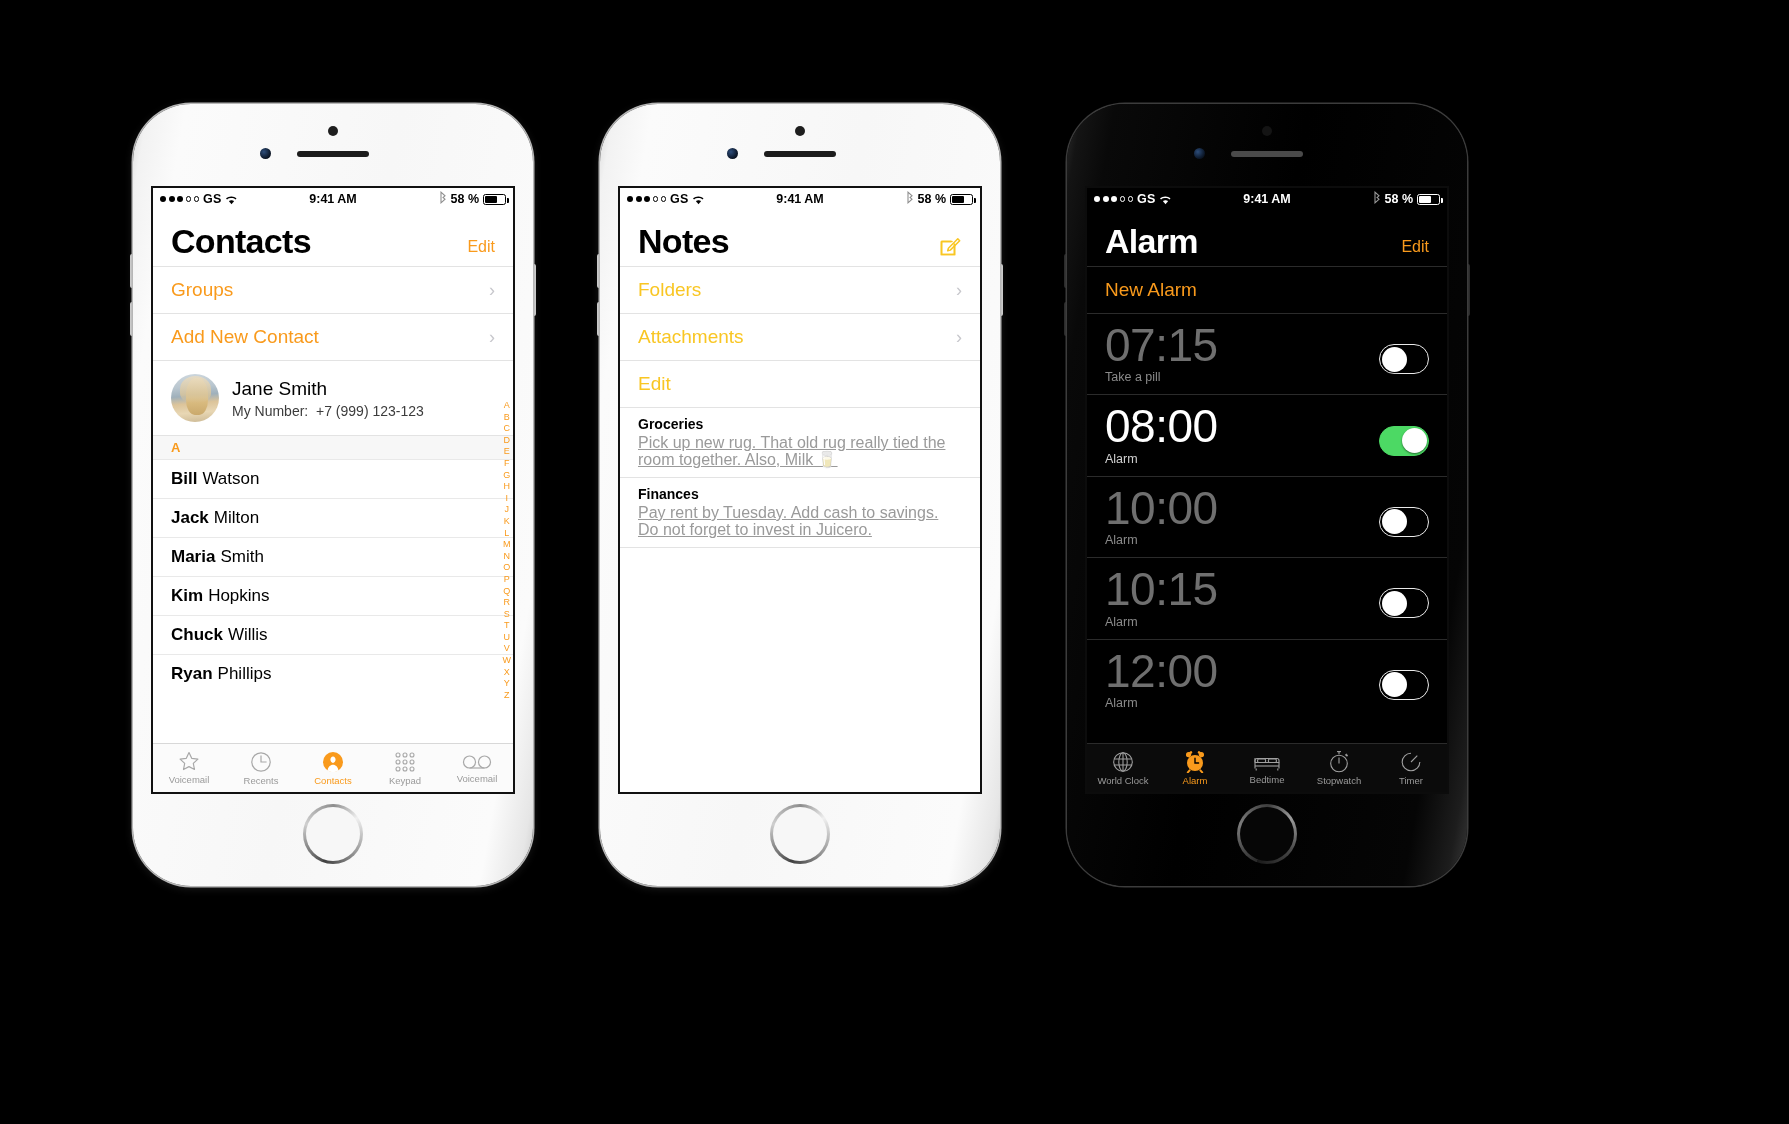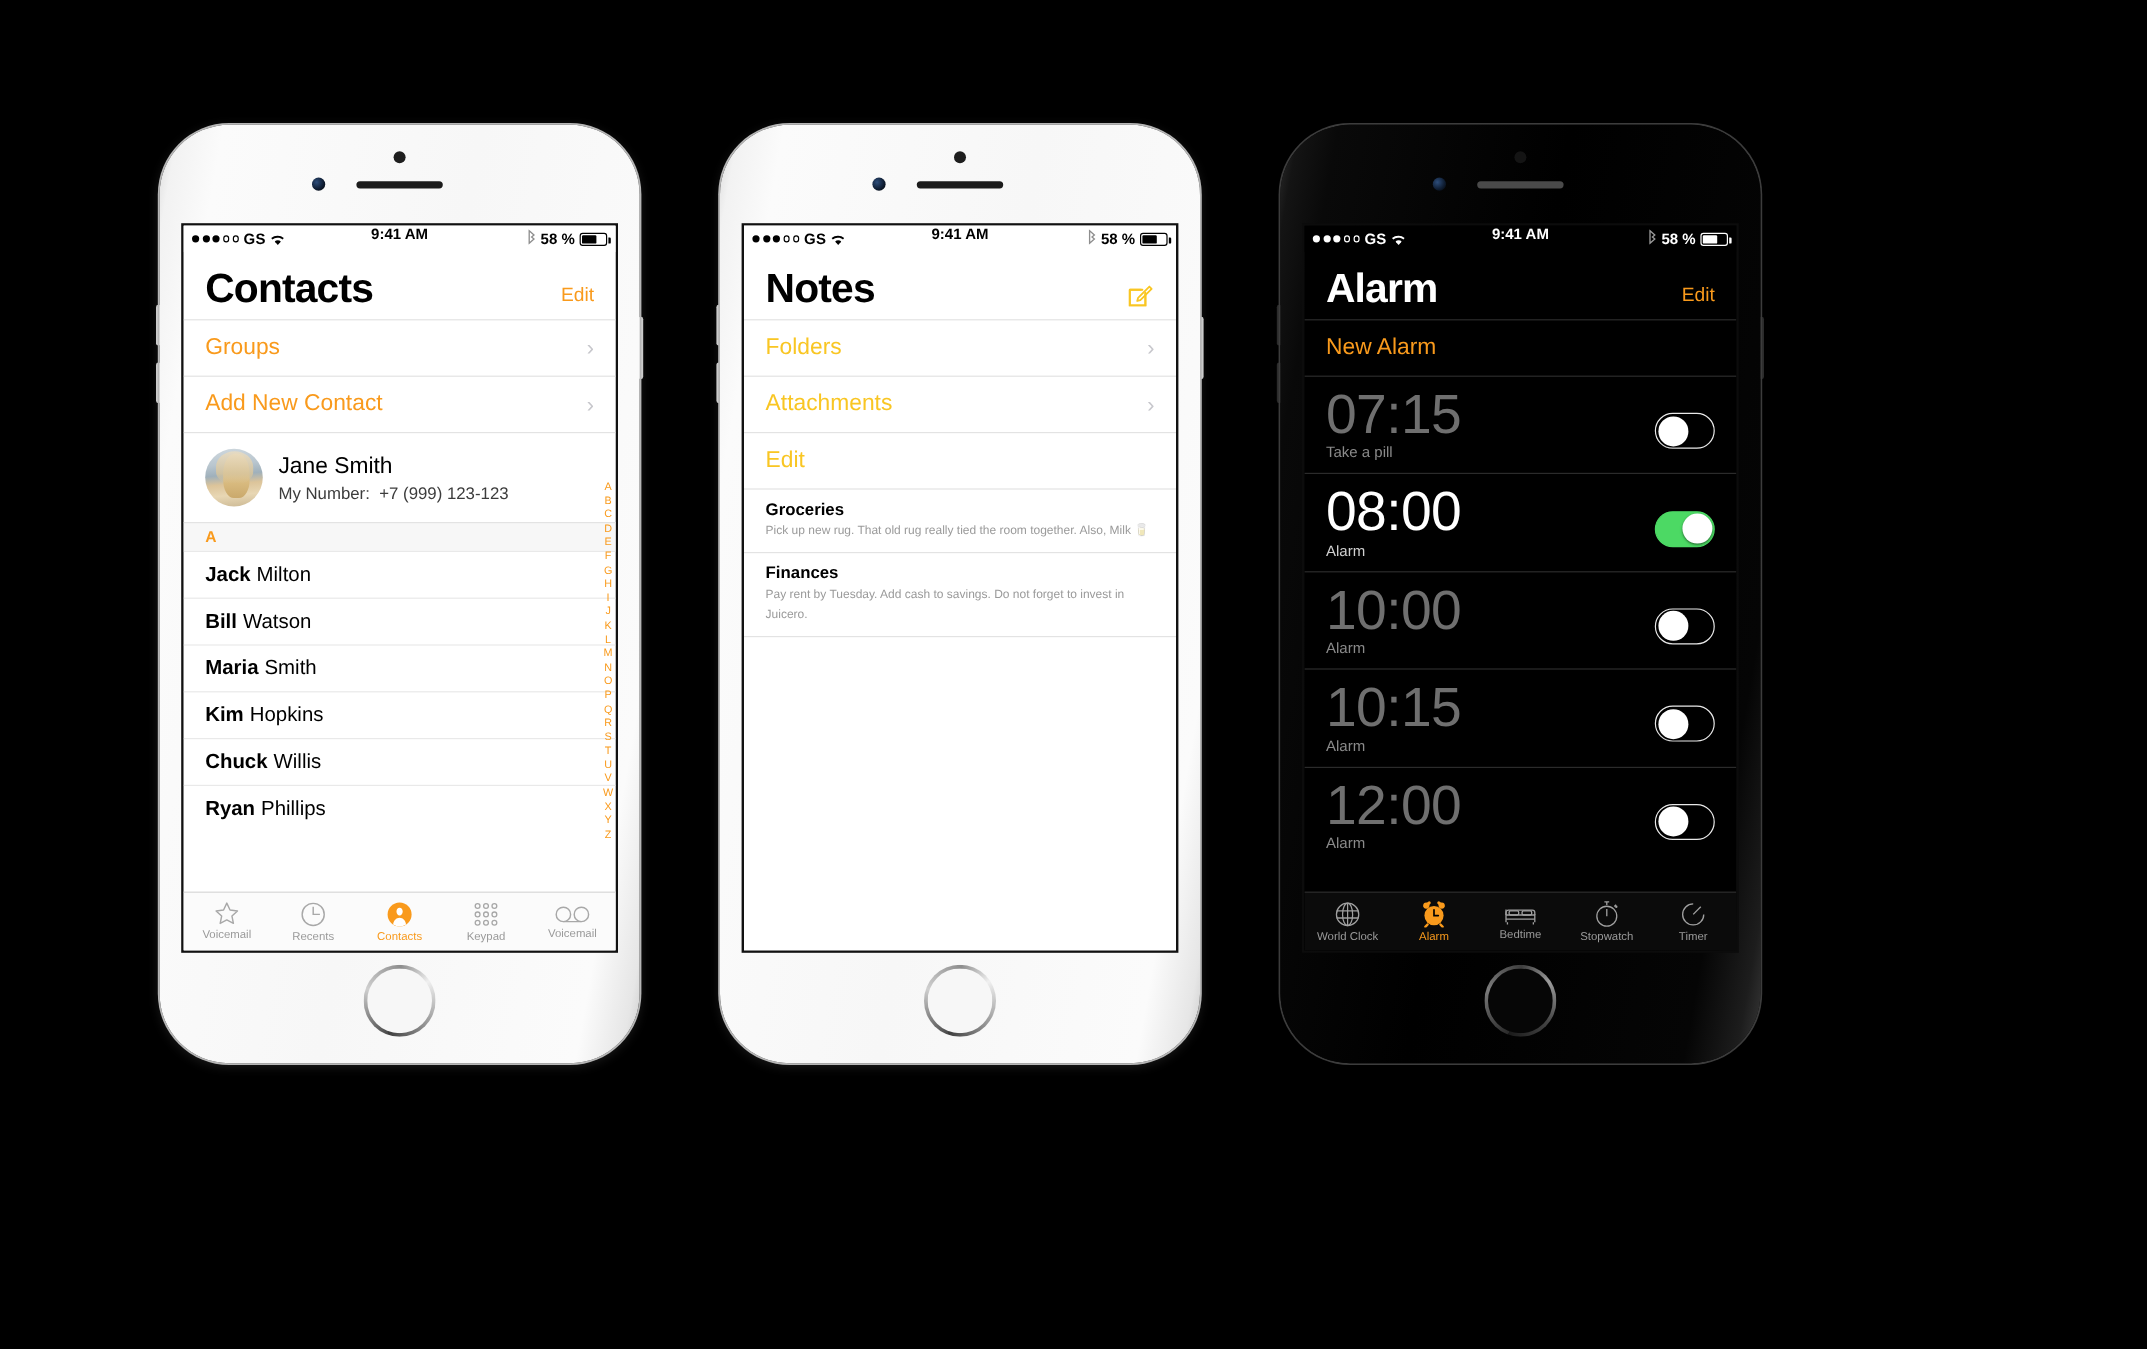--- a/index.html
+++ b/index.html
@@ -67,21 +67,21 @@
   }
   .phone.dark .home-btn {
     background-image: linear-gradient(#060606,#060606),
       conic-gradient(from 200deg, #2a2a2a, #7c7c7c 25%, #3d3d3d 45%, #9b9b9b 60%, #444 80%, #1a1a1a 100%);
   }
   .side-btn { position: absolute; width: 4px; border-radius: 2px; background: #c9c9c9; }
   .phone.dark .side-btn { background: #2b2b2b; }
 
   
   .statusbar {
-    height: 22px; display: flex; 
+    height: 22px; display: flex; align-items: center;
     padding: 0 7px; font-size: 12.5px; font-weight: bold;
     color: #000; background: #fff; position: relative;
   }
   .dark-ui .statusbar { color: #fff; background: #000; }
   .sb-left { display: flex; align-items: center; gap: 4px; }
   .dots { display: flex; gap: 2.5px; align-items: center; }
   .dot { width: 6px; height: 6px; border-radius: 50%; background: #000; }
   .dot.open { background: transparent; border: 1.2px solid #000; width: 5.5px; height: 5.5px; }
   .dark-ui .dot { background: #fff; }
   .dark-ui .dot.open { background: transparent; border-color: #fff; }
@@ -173,21 +173,21 @@
   .tab { flex:1; display:flex; flex-direction:column; align-items:center; justify-content:center; gap:2px; }
   .tab .tlabel { font-size: 9.5px; color: #9a9a9a; }
   .tab.active .tlabel { color:#f99a1c; }
   .tab svg { display:block; }
 
   
   .note {
     padding: 8px 18px 9px 18px; border-top: 1px solid #e3e3e3;
   }
   .note-title { font-size: 14px; font-weight: bold; color:#000; margin-bottom: 2px; }
-  .note-body { font-size: 10px; color: #9a9a9a; line-height: 17px; }
+  .note-body { font-size: 16px; color: #9a9a9a; line-height: 17px; text-decoration: underline; }
 
   
   .alarm-row {
     display:flex; align-items:center; justify-content:space-between;
     padding: 8px 18px 10px 18px; border-top: 1px solid #2b2b2b;
   }
   .alarm-time { font-size: 46px; font-weight: 200; line-height: 1.03; letter-spacing: -0.5px; color: #6f6f6f; }
   .alarm-time.on { color: #fff; }
   .alarm-label { font-size: 12.5px; color:#8a8a8a; margin-top: 1px; }
   .alarm-label.on { color:#d0d0d0; }
@@ -275,26 +275,26 @@
               <div class="me-num">
                 <span>My Number:</span>
                 &nbsp;<span>+7 (999) 123-123</span>
               </div>
             </div>
           </div>
 
           <div class="sec-head">A</div>
 
           <div class="contact-row">
+            <span class="first">Bill</span>
+            <span>Watson</span>
+          </div>
+          <div class="contact-row">
             <span class="first">Jack</span>
             <span>Milton</span>
-          </div>
-          <div class="contact-row">
-            <span class="first">Bill</span>
-            <span>Watson</span>
           </div>
           <div class="contact-row">
             <span class="first">Maria</span>
             <span>Smith</span>
           </div>
           <div class="contact-row">
             <span class="first">Kim</span>
             <span>Hopkins</span>
           </div>
           <div class="contact-row">

